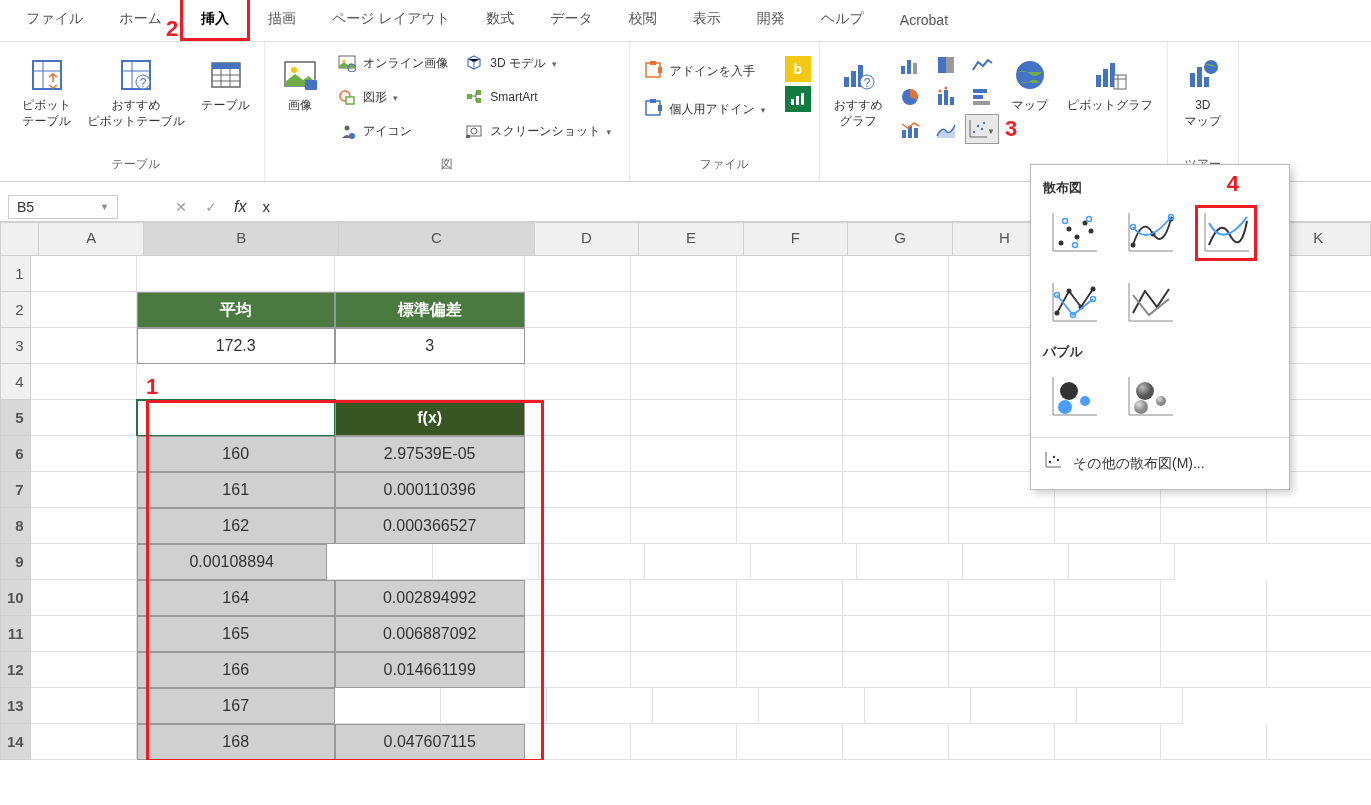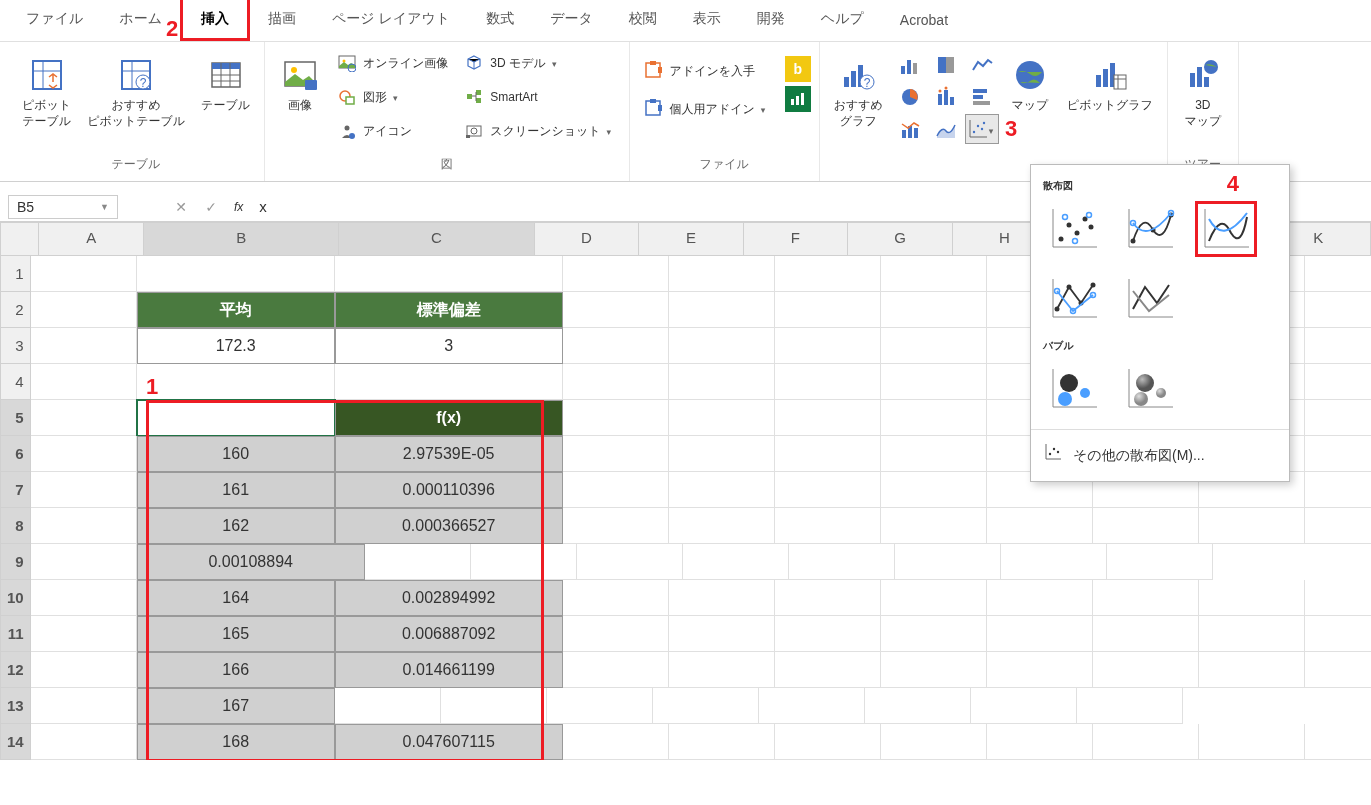--- a/index.html
+++ b/index.html
@@ -17,45 +17,45 @@
     .btn-label { font-size: 12px; text-align: center; line-height: 1.3; }
     .small-items { display: flex; flex-direction: column; gap: 8px; align-items: stretch; }
     .small-btn { display: flex; align-items: center; gap: 6px; padding: 3px 6px; cursor: pointer; font-size: 12px; }
     .small-icon { width: 20px; height: 20px; display: flex; align-items: center; justify-content: center; }
     .chart-grid { display: grid; grid-template-columns: repeat(3, 34px); grid-template-rows: repeat(3, 30px); gap: 2px; }
     .chart-cell { display: flex; align-items: center; justify-content: center; cursor: pointer; }
     .chart-cell.active { background: #e8e8e8; border: 1px solid #999; }
     .formula-bar { display: flex; align-items: center; height: 30px; border-bottom: 1px solid #d0d0d0; margin-top: 10px; }
     .name-box { width: 110px; height: 24px; border: 1px solid #ccc; margin: 0 8px; padding: 0 8px; font-size: 14px; display: flex; align-items: center; justify-content: space-between; gap: 44px; }
     .fb-btn { width: 30px; text-align: center; color: #999; cursor: pointer; }
-    .fx-label { font-style: italic; font-size: 12px; padding: 0 8px; }
+    .fx-label { font-style: italic; font-size: 16px; padding: 0 8px; }
     .formula-input { flex: 1; padding: 0 8px; font-size: 15px; border: none; }
     .sheet { position: relative; }
     .col-h { border: 1px solid #d0d0d0; border-left: none; text-align: center; font-size: 15px; padding: 6px 0; background: #f0f0f0; color: #555; }
     .col-h:first-child { border-left: 1px solid #d0d0d0; }
     .col-h.selB { width: 198px; background: #d8d8d8; }
     .col-h.selC { width: 198px; background: #d8d8d8; }
     .row-area { display: flex; }
     .row-headers { width: 40px; }
     .row-h { height: 36px; border: 1px solid #d0d0d0; border-top: none; text-align: right; padding: 0 6px; font-size: 15px; display: flex; align-items: center; justify-content: flex-end; background: #f0f0f0; color: #555; }
     .row-h.sel { background: #d8d8d8; font-weight: bold; }
     .cells { position: relative; }
     .cell-row { display: flex; }
     .cell { height: 36px; border: 1px solid #e0e0e0; border-left: none; border-top: none; padding: 0 8px; display: flex; align-items: center; font-size: 16px; }
     .cell.header-green { background: #4a7a3f; color: #fff; font-weight: bold; justify-content: center; border: 1px solid #999; }
     .cell.header-dark { background: #375623; color: #fff; font-weight: bold; justify-content: center; border: 1px solid #999; }
     .cell.val { justify-content: center; border: 1px solid #999; }
     .cell.sel { background: #d0d0d0; justify-content: center; border: 1px solid #999; }
     .cell.selected-anchor { background: #fff !important; outline: 2px solid #217346; outline-offset: -1px; }
-    .wA { width: 106px; } .wB { width: 198px; } .wC { width: 228px; }
+    .wA { width: 106px; } .wB { width: 198px; } .wC { width: 190px; }
     .wD, .wE, .wF, .wG, .wH, .wI, .wJ, .wK { width: 106px; }
     .red-box { position: absolute; border: 3px solid #ed1c24; pointer-events: none; }
     .red-num { position: absolute; color: #ed1c24; font-weight: bold; font-size: 22px; pointer-events: none; z-index: 100; }
     .dropdown { position: absolute; top: 164px; left: 1030px; width: 260px; background: #fff; border: 1px solid #bbb; box-shadow: 3px 3px 8px rgba(0,0,0,0.2); padding: 10px 12px; z-index: 50; }
-    .dd-title { font-size: 10px; font-weight: bold; margin: 4px 0 8px; }
+    .dd-title { font-size: 13px; font-weight: bold; margin: 4px 0 8px; }
     .dd-icons { display: flex; gap: 14px; flex-wrap: wrap; margin-bottom: 12px; }
     .dd-icon { width: 62px; height: 56px; display: flex; align-items: center; justify-content: center; cursor: pointer; border: 1px solid transparent; }
     .dd-icon.hl { border: 3px solid #ed1c24; }
     .dd-sep { border-top: 1px solid #ddd; margin: 6px -12px; }
     .dd-other { display: flex; align-items: flex-end; gap: 10px; padding: 6px 0; cursor: pointer; font-size: 14px; }
     .arrow-down { width: 8px; display: inline-block; }
     .arrow-down::after { content: '▾'; font-size: 9px; color: #666; }
   </style>
 </head>
 <body>

